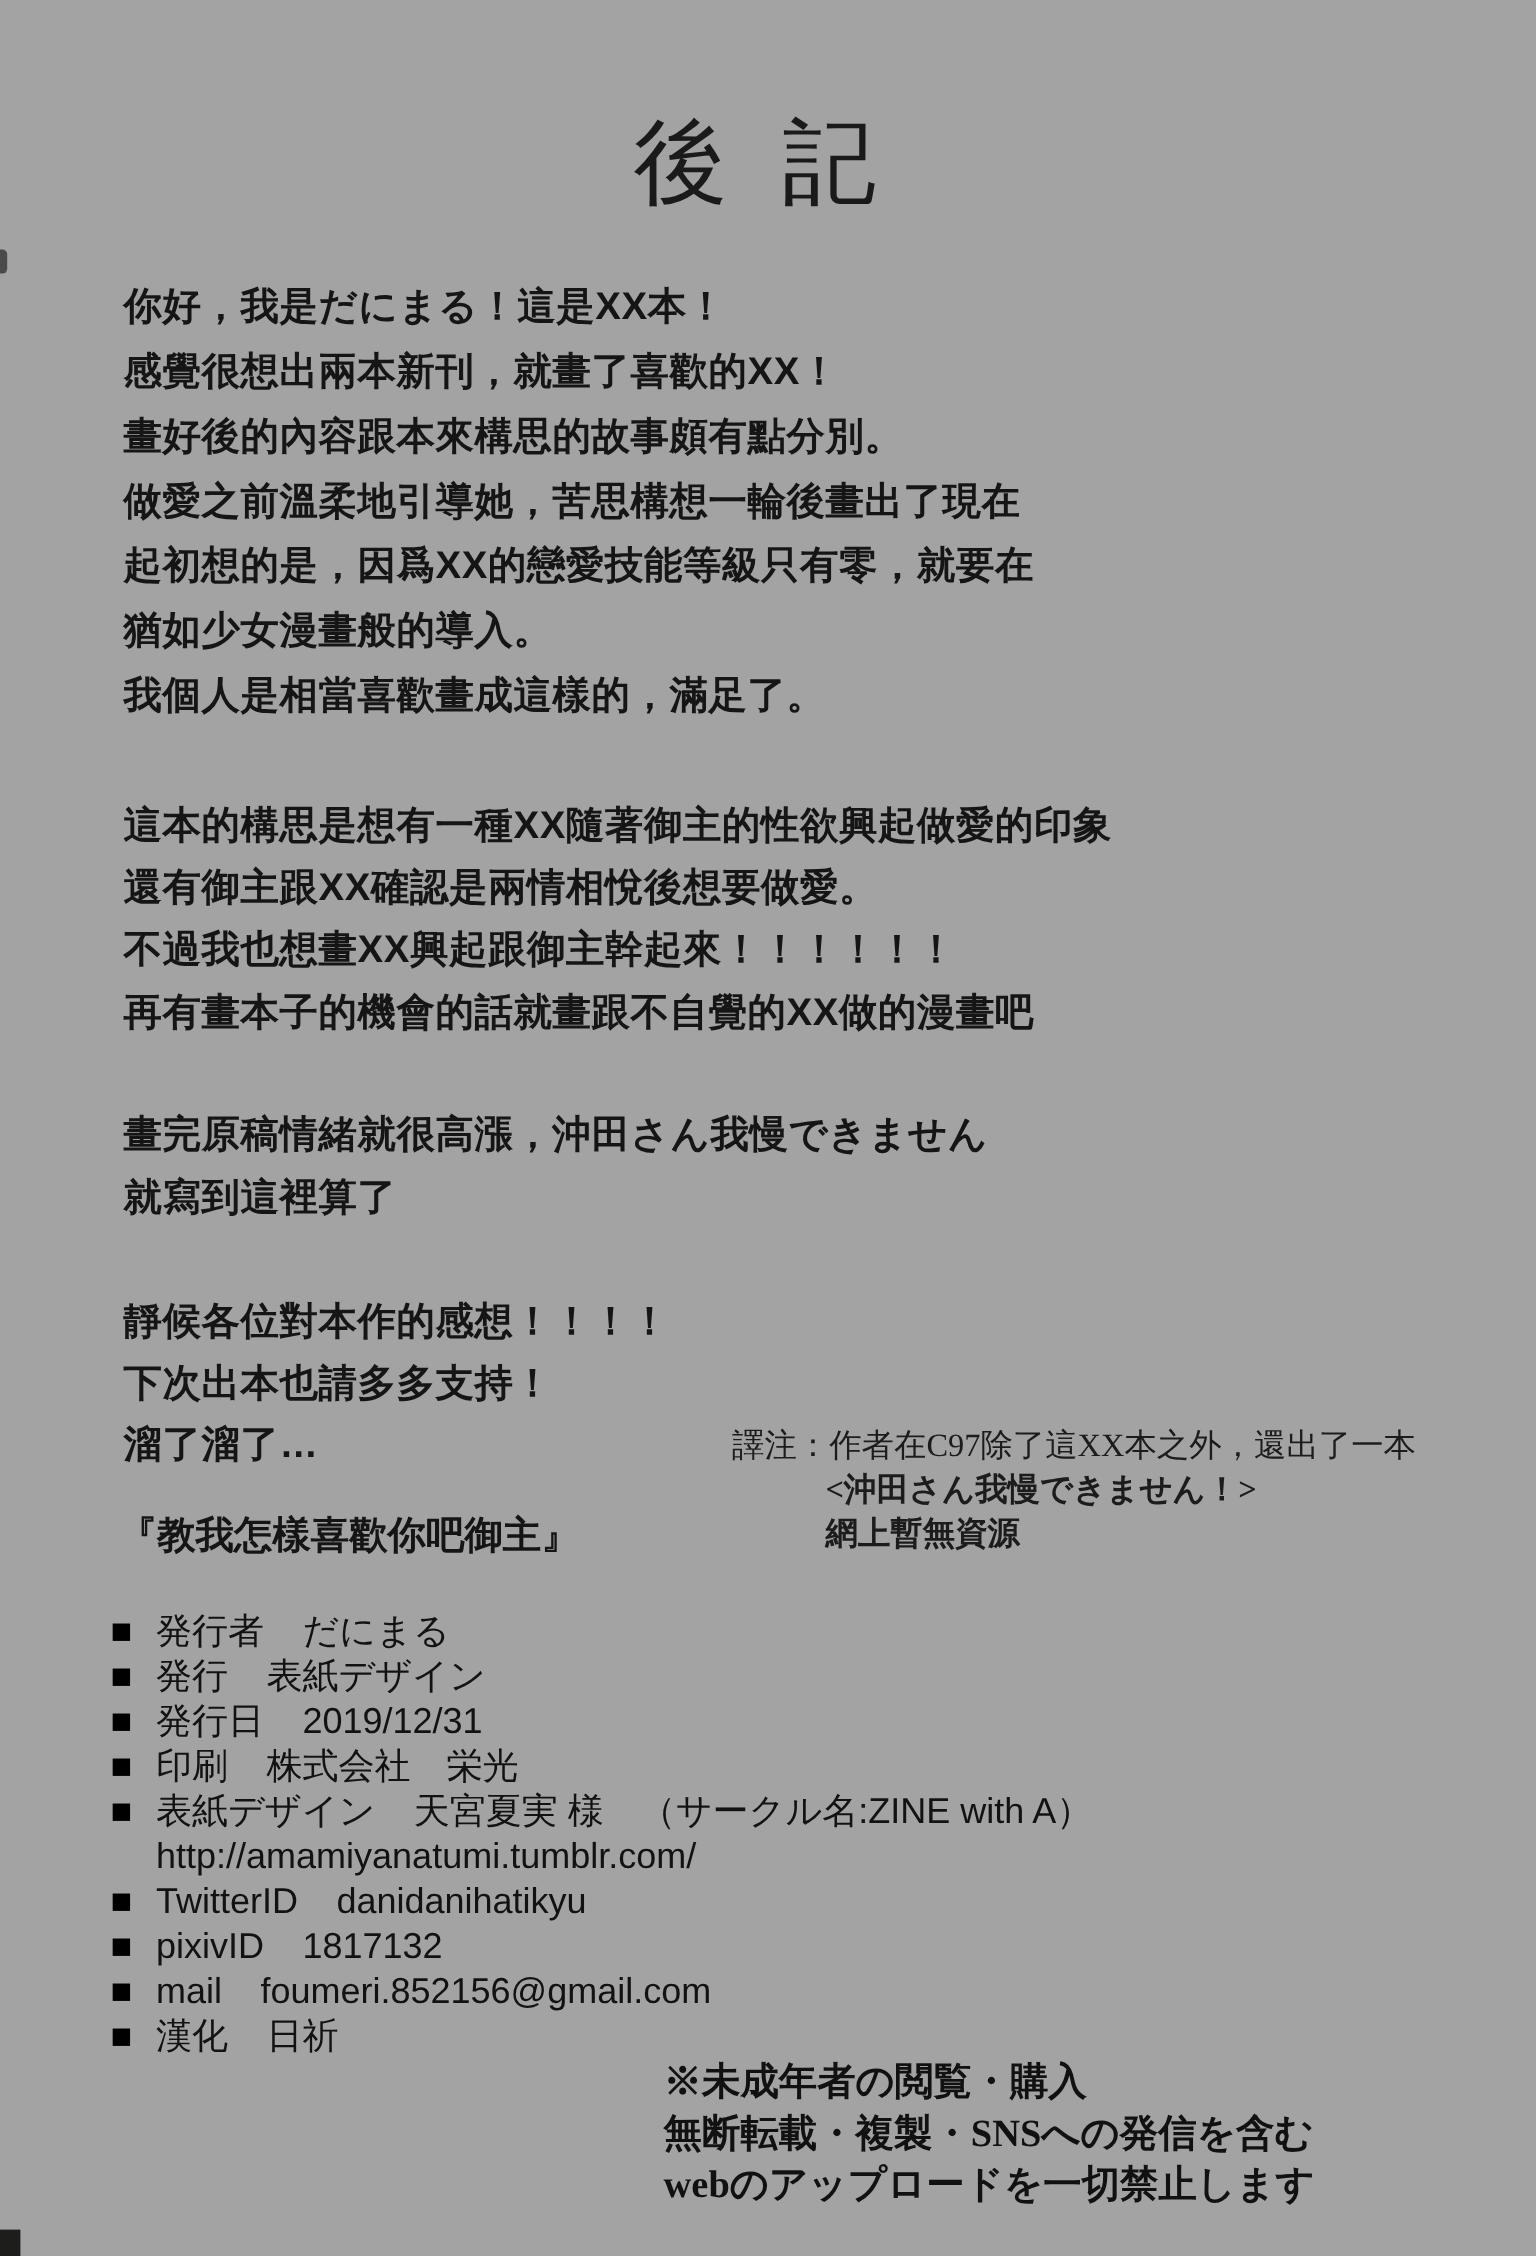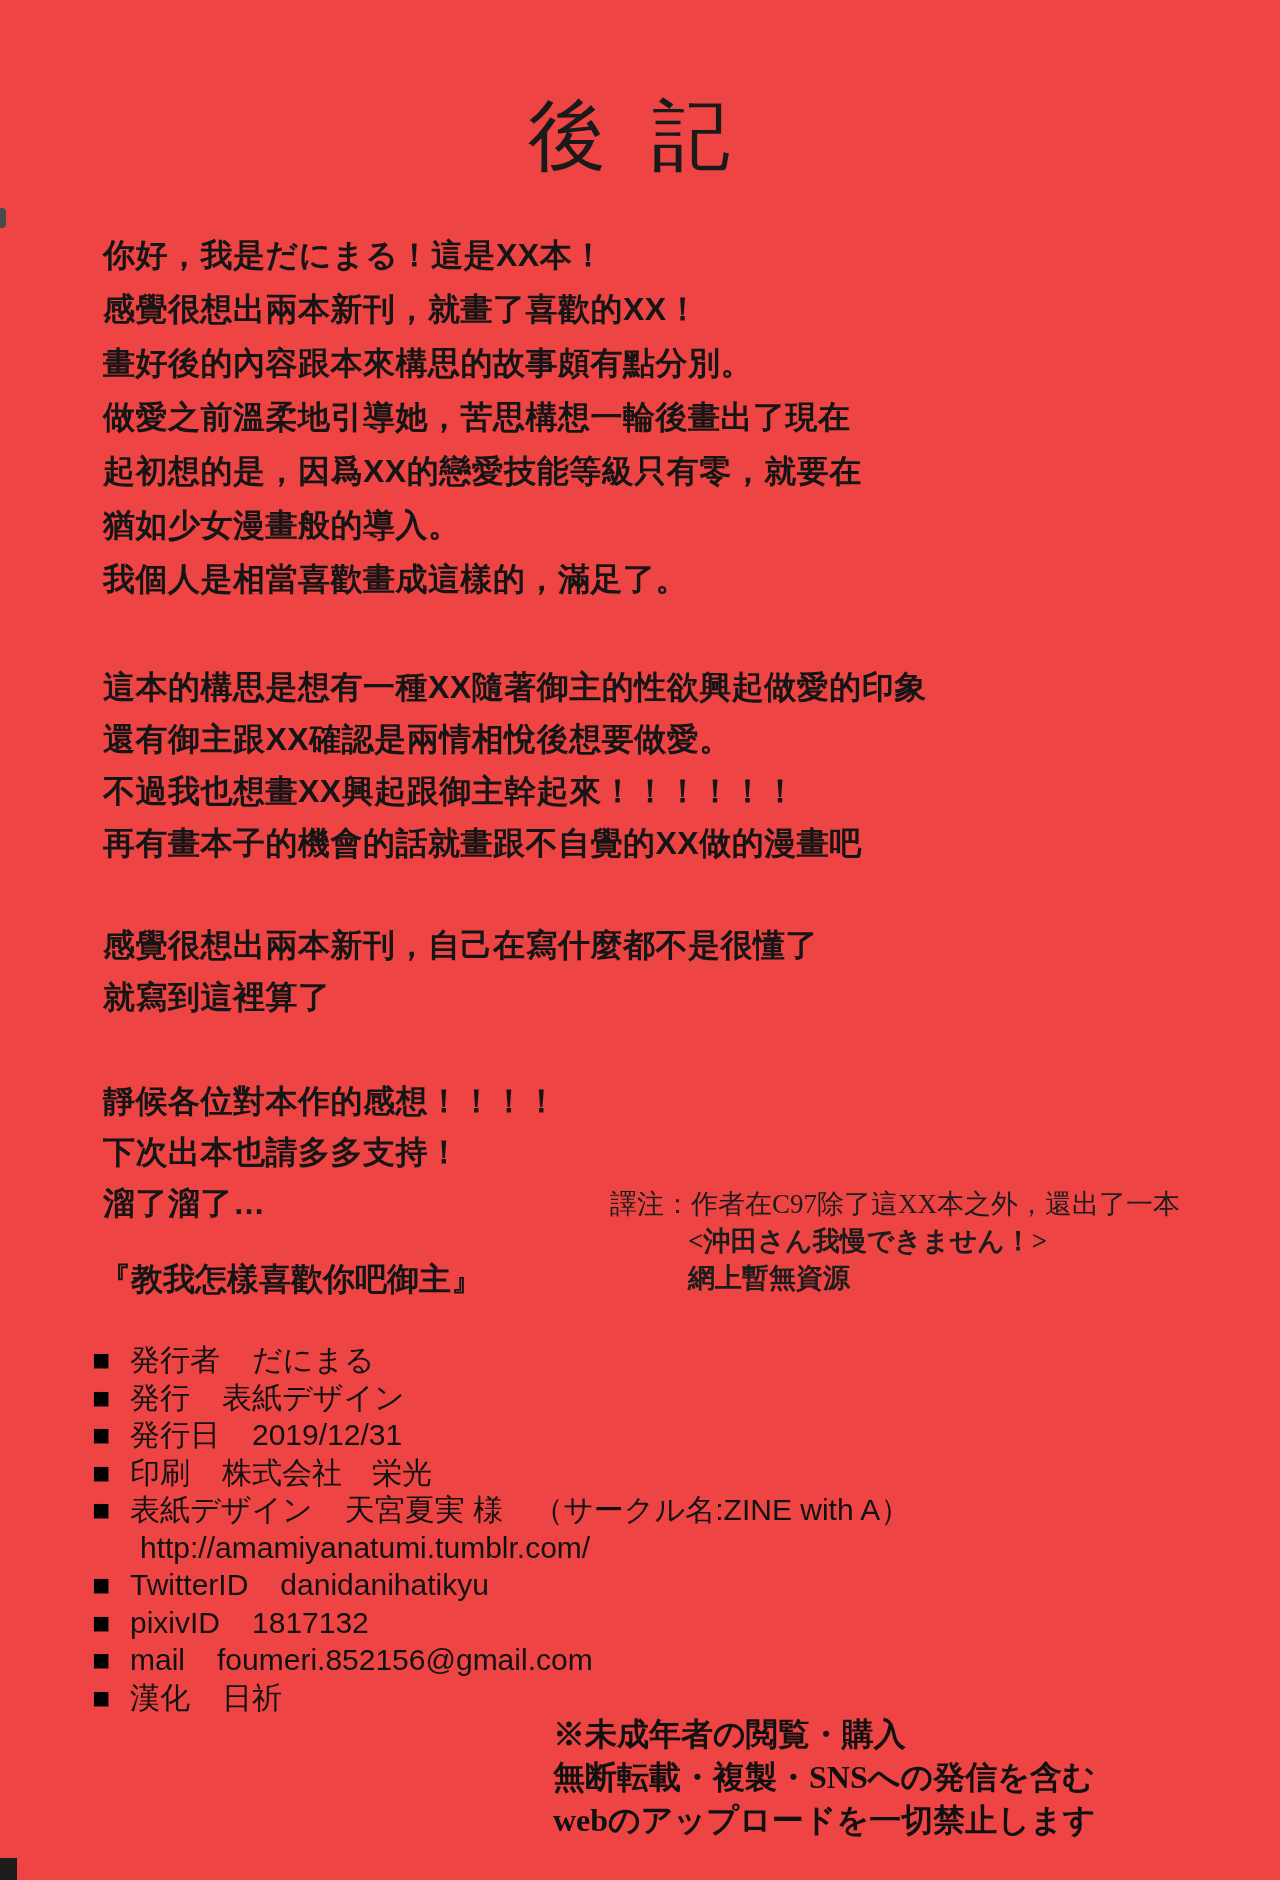--- a/index.html
+++ b/index.html
@@ -1,20 +1,20 @@
 <!DOCTYPE html>
 <html><head>
 <meta charset="utf-8">
 <style>
   html, body { margin: 0; padding: 0; background: #e8e8e6; }
   #page {
     position: relative;
     width: 1280px;
     height: 1880px;
-    background: #ef4444;
+    background: #a3a3a3;
     overflow: hidden;
     color: #151515;
     font-family: "Liberation Sans", sans-serif;
   }
   .title {
     position: absolute;
     left: 528px;
     top: 84px;
     font-size: 78px;
     font-weight: 400;
@@ -59,21 +59,21 @@
     left: 92px;
     top: 1341px;
     font-size: 30px;
     line-height: 37.5px;
     white-space: nowrap;
     color: #121212;
   }
   .col-row { height: 37.5px; }
   .col-bullet { display: inline-block; width: 38px; color: #000; }
   .col-value { margin-left: 32px; }
-  .col-label:empty + .col-value { margin-left: 10px; }
+  .col-label:empty + .col-value { margin-left: 0; }
   .warning {
     position: absolute;
     left: 553px;
     top: 1713px;
     font-family: "Liberation Serif", serif;
     font-size: 32px;
     font-weight: 700;
     line-height: 43px;
     white-space: nowrap;
     color: #111;
@@ -110,21 +110,21 @@
   </div>
 
   <div class="para p2">
     <div>這本的構思是想有一種XX隨著御主的性欲興起做愛的印象</div>
     <div>還有御主跟XX確認是兩情相悅後想要做愛。</div>
     <div>不過我也想畫XX興起跟御主幹起來！！！！！！</div>
     <div>再有畫本子的機會的話就畫跟不自覺的XX做的漫畫吧</div>
   </div>
 
   <div class="para p3">
-    <div>感覺很想出兩本新刊，自己在寫什麼都不是很懂了</div>
+    <div>畫完原稿情緒就很高漲，沖田さん我慢できません</div>
     <div>就寫到這裡算了</div>
   </div>
 
   <div class="para p4">
     <div>靜候各位對本作的感想！！！！</div>
     <div>下次出本也請多多支持！</div>
     <div>溜了溜了…</div>
   </div>
 
   <div class="tnote">

